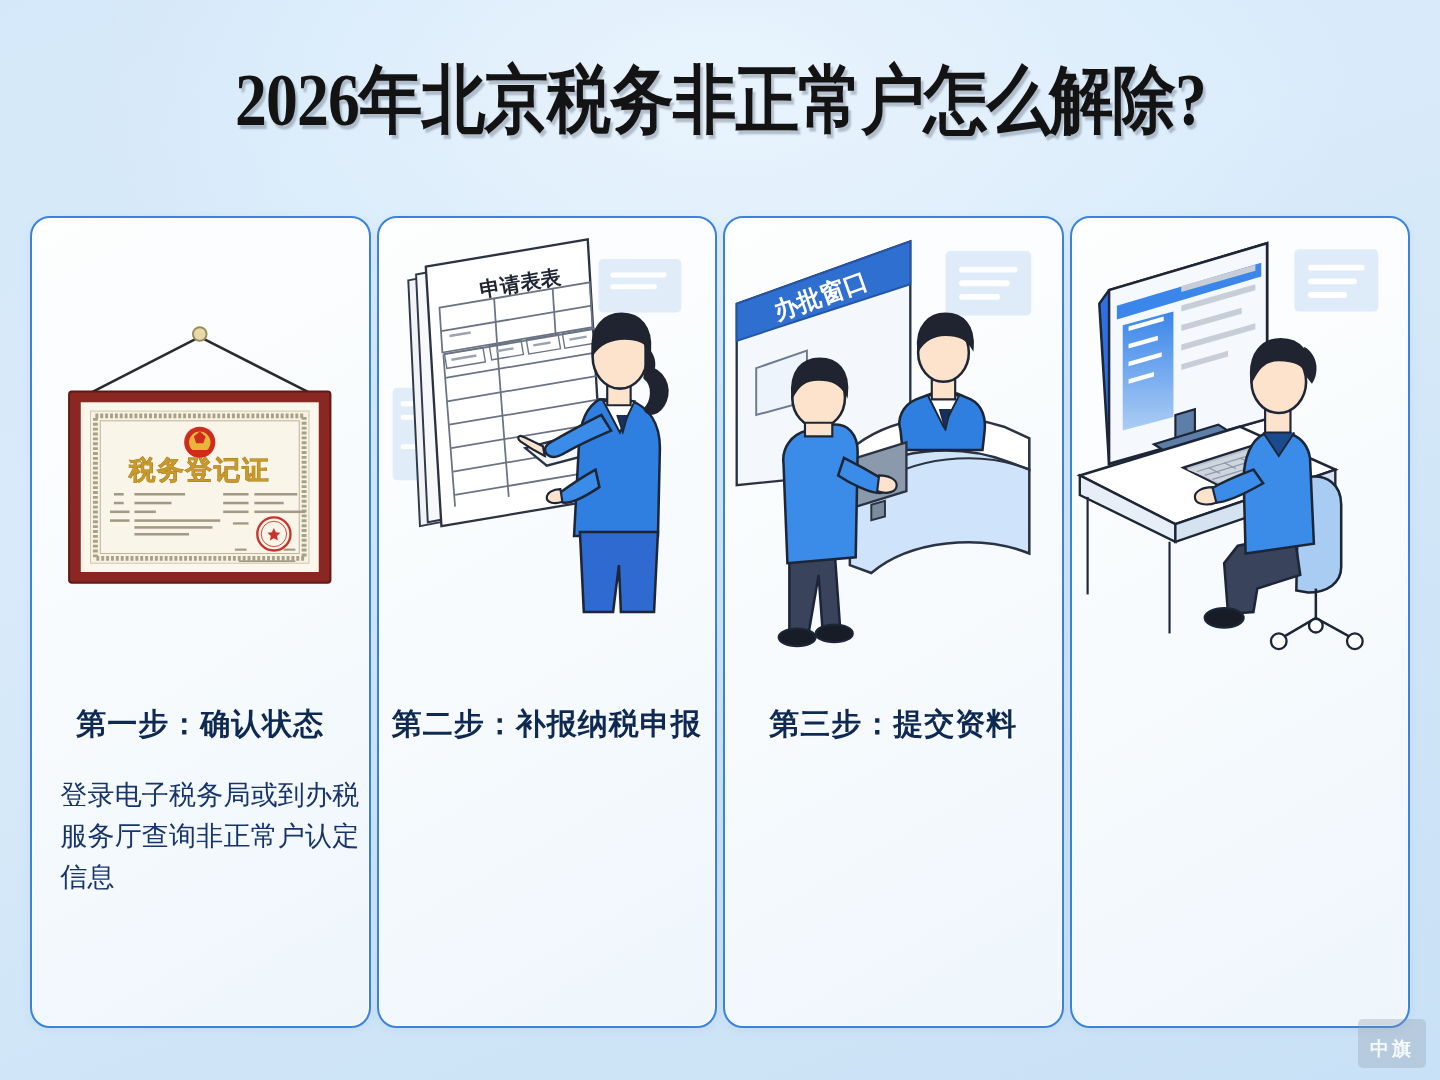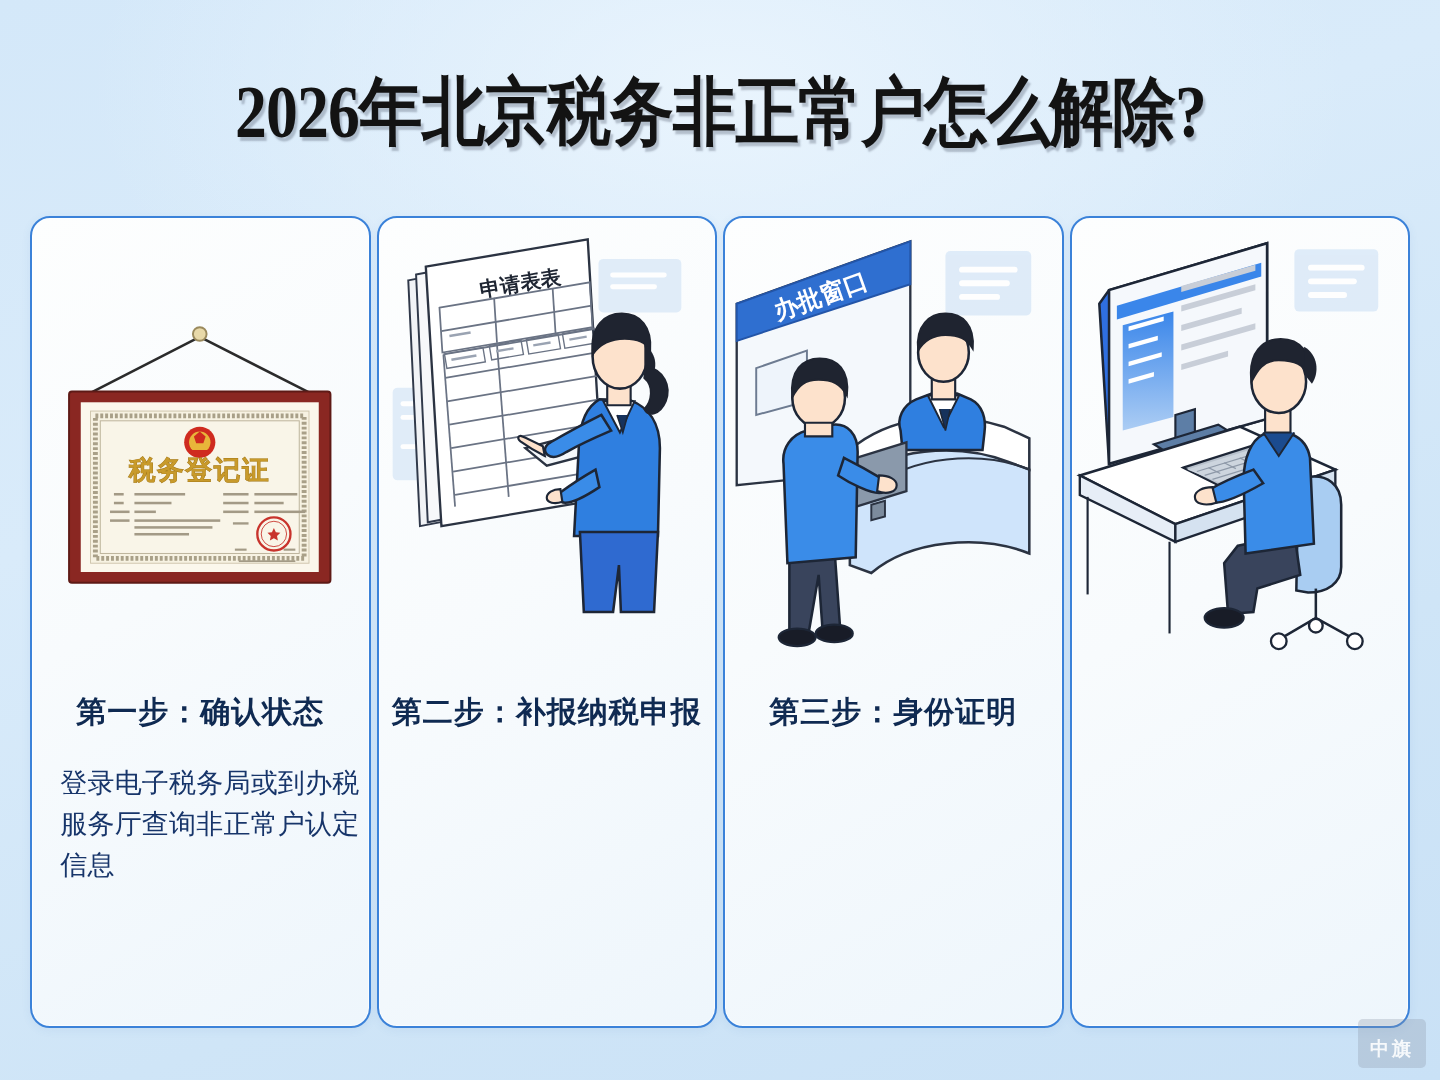--- a/index.html
+++ b/index.html
@@ -7,21 +7,21 @@
   body {
     font-family:"Liberation Sans","DejaVu Sans",sans-serif;
     background:
       radial-gradient(ellipse 900px 500px at 50% 8%, #e9f4fd 0%, rgba(233,244,253,0) 70%),
       linear-gradient(160deg, #d4e8f9 0%, #d9ebfa 35%, #cfe5f7 70%, #c9e1f6 100%);
     position:relative;
   }
 
   
   .title-wrap {
-    position:absolute; top:12px; left:0; width:1440px; height:200px;
+    position:absolute; top:0; left:0; width:1440px; height:200px;
     display:flex; align-items:center; justify-content:center;
   }
   .title {
     font-family:"Liberation Serif","DejaVu Serif",serif;
     font-weight:bold;
     font-size:74px;
     letter-spacing:-1px;
     color:#131313;
     transform:scaleX(0.86);
     transform-origin:center;
@@ -60,21 +60,21 @@
   }
   .illus svg { position:absolute; left:0; top:0; width:100%; height:100%; }
 
   
   .step-title {
     font-weight:bold;
     font-size:30px;
     color:#0f2a52;
     letter-spacing:1px;
     white-space:nowrap;
-    margin-top:4px;
+    margin-top:16px;
     text-shadow:0 1px 1px rgba(255,255,255,0.9);
   }
   .step-desc {
     margin-top:30px;
     font-size:27px;
     line-height:1.52;
     color:#17356a;
     width:300px;
     text-align:left;
     letter-spacing:0.2px;
@@ -307,21 +307,21 @@
 
           <path d="M122 240 C138 248 152 256 162 262 C168 266 166 276 158 276 C148 276 128 266 116 258 Z" fill="#3a8ce8" stroke="#1d2636" stroke-width="2.6"></path>
           <path d="M158 258 C168 258 176 262 176 268 C176 275 166 278 156 274 Z" fill="#fde2cc" stroke="#1d2636" stroke-width="2.2"></path>
 
           <ellipse cx="96" cy="178" rx="27" ry="31" fill="#fde2cc" stroke="#1d2636" stroke-width="2.6"></ellipse>
           <path d="M69 178 C66 150 80 138 97 138 C115 138 128 150 125 176 C118 164 110 160 96 160 C82 160 75 166 69 178 Z" fill="#1f2430" stroke="#1f2430" stroke-width="2"></path>
           <path d="M82 204 h28 v14 h-28 z" fill="#fde2cc" stroke="#1d2636" stroke-width="2.2"></path>
         </g>
       </svg>
     </div>
-    <div class="step-title">第三步：身份证明</div>
+    <div class="step-title">第三步：提交资料</div>
   </div>
 
   <div class="card c4">
     <div class="illus">
       <svg viewBox="0 0 345 470" preserveAspectRatio="xMidYMid meet">
 
         <g opacity="0.9">
           <rect x="228" y="26" width="86" height="64" rx="5" fill="#dceaf8"></rect>
           <rect x="242" y="42" width="58" height="6" rx="3" fill="#ffffff"></rect>
           <rect x="242" y="56" width="50" height="6" rx="3" fill="#ffffff"></rect>

